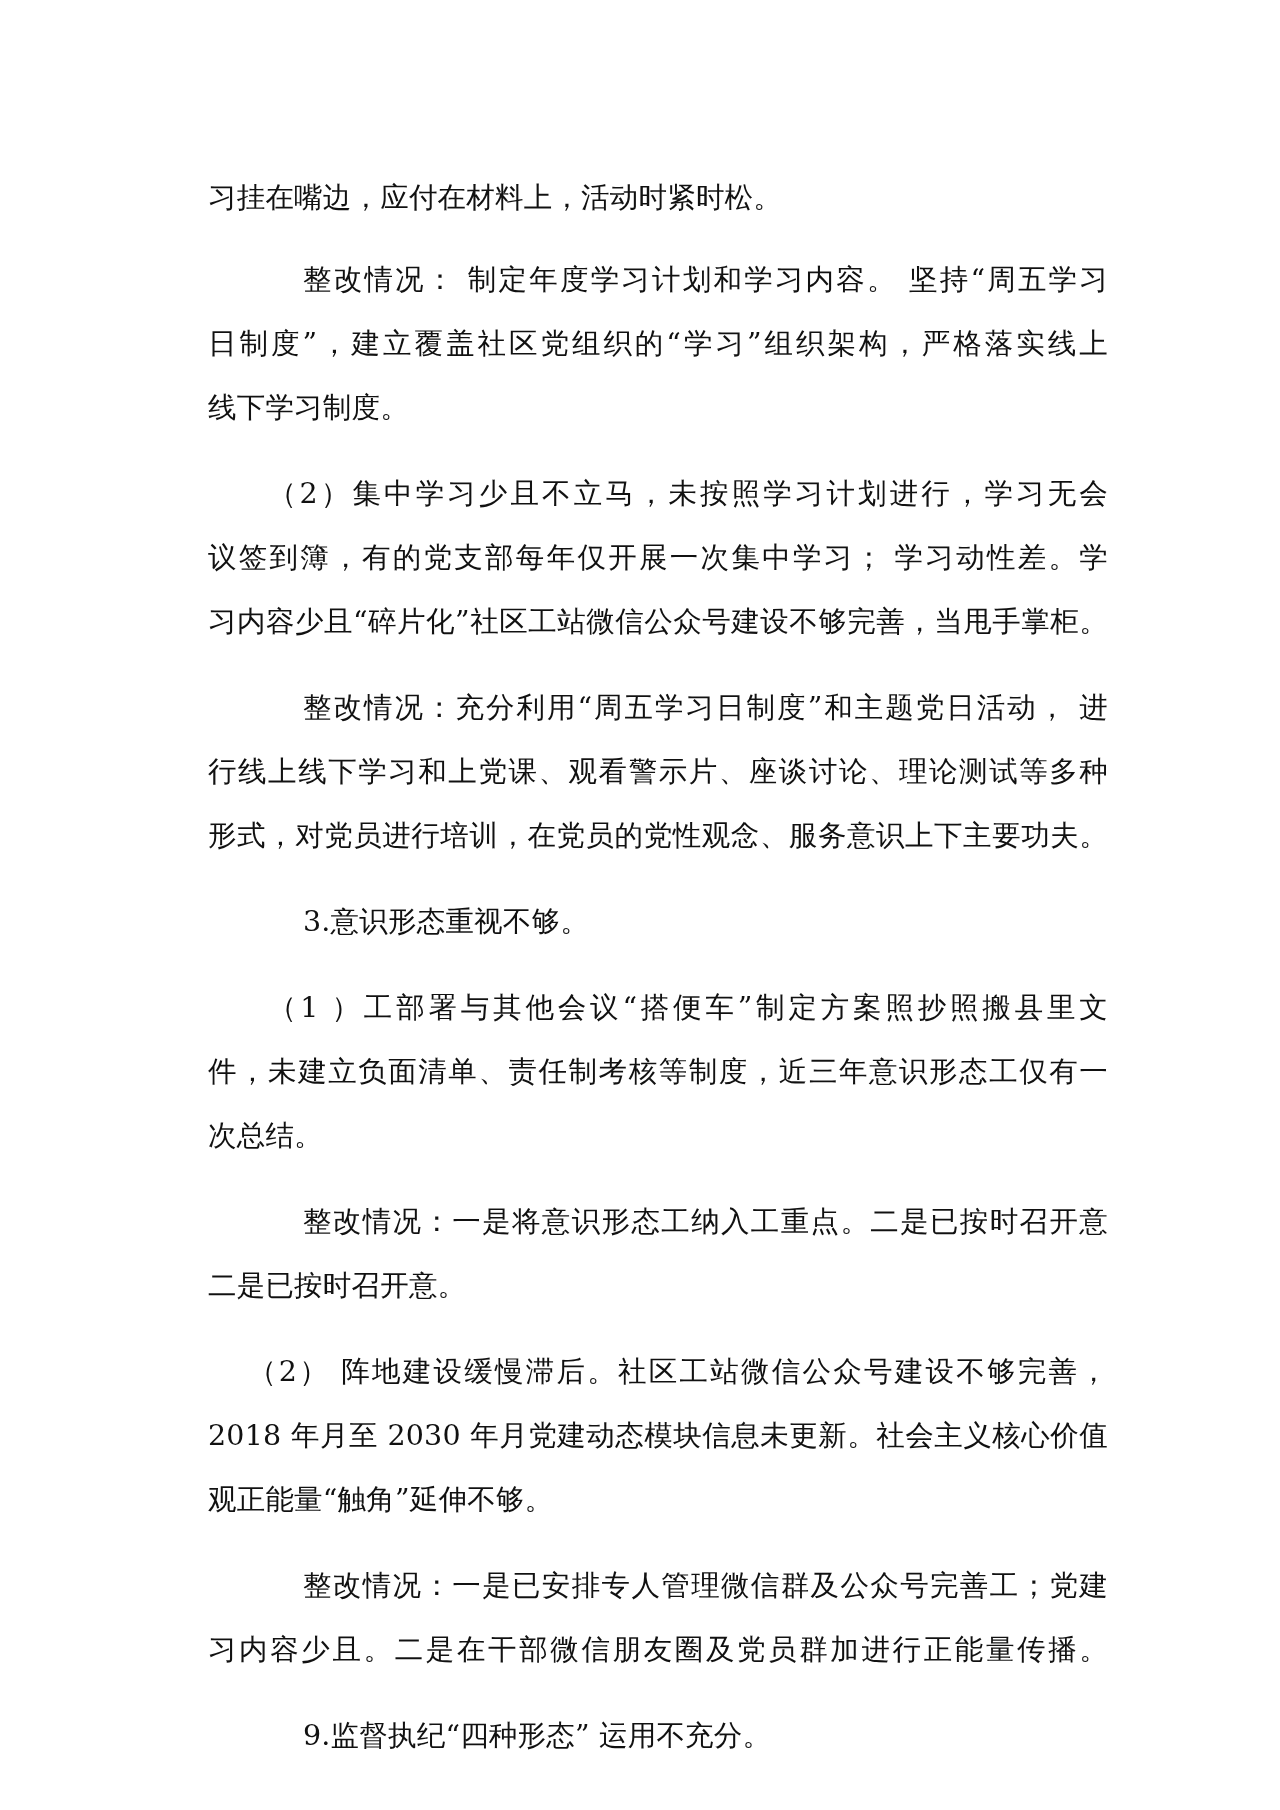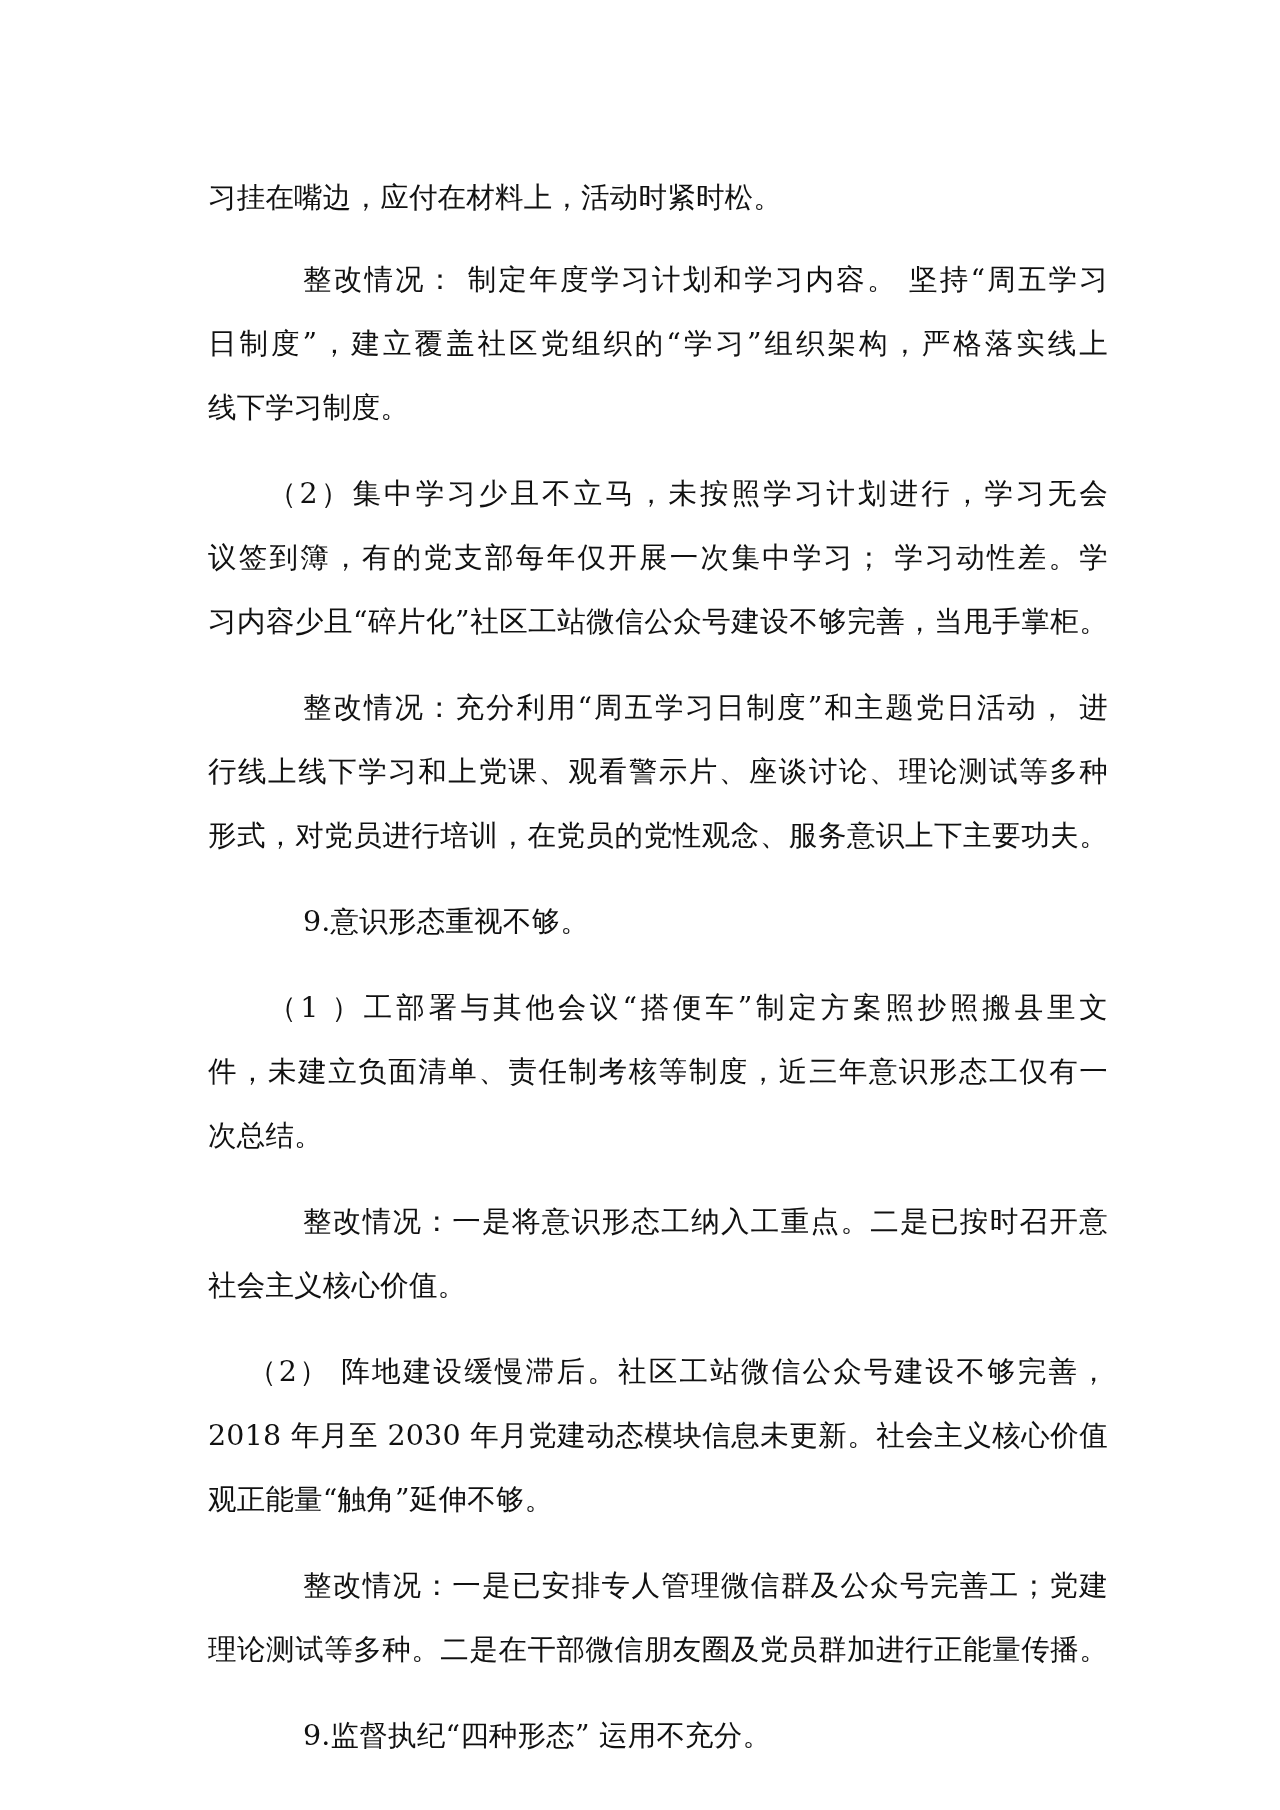--- a/index.html
+++ b/index.html
@@ -52,30 +52,30 @@
   <div class="line" style="top:210px">线下学习制度。</div>
 
   <div class="line indent-sm justify" style="top:296px">（2）集中学习少且不立马，未按照学习计划进行，学习无会</div>
   <div class="line justify" style="top:360px">议签到簿，有的党支部每年仅开展一次集中学习； 学习动性差。学</div>
   <div class="line justify" style="top:424px">习内容少且“碎片化”社区工站微信公众号建设不够完善，当甩手掌柜。</div>
 
   <div class="line indent justify" style="top:510px">整改情况：充分利用“周五学习日制度”和主题党日活动， 进</div>
   <div class="line justify" style="top:574px">行线上线下学习和上党课、观看警示片、座谈讨论、理论测试等多种</div>
   <div class="line justify" style="top:638px">形式，对党员进行培训，在党员的党性观念、服务意识上下主要功夫。</div>
 
-  <div class="line indent" style="top:724px">9.意识形态重视不够。</div>
+  <div class="line indent" style="top:724px">3.意识形态重视不够。</div>
 
   <div class="line indent-sm justify" style="top:810px">（1 ）工部署与其他会议“搭便车”制定方案照抄照搬县里文</div>
   <div class="line justify" style="top:874px">件，未建立负面清单、责任制考核等制度，近三年意识形态工仅有一</div>
   <div class="line" style="top:938px">次总结。</div>
 
   <div class="line indent justify" style="top:1024px">整改情况：一是将意识形态工纳入工重点。二是已按时召开意</div>
-  <div class="line" style="top:1088px">社会主义核心价值。</div>
+  <div class="line" style="top:1088px">二是已按时召开意。</div>
 
   <div class="line indent-sm justify" style="top:1174px; left:40px; width:860px;">（2） 阵地建设缓慢滞后。社区工站微信公众号建设不够完善，</div>
   <div class="line justify" style="top:1238px">2018 年月至 2030 年月党建动态模块信息未更新。社会主义核心价值</div>
   <div class="line" style="top:1302px">观正能量“触角”延伸不够。</div>
 
   <div class="line indent justify" style="top:1388px">整改情况：一是已安排专人管理微信群及公众号完善工；党建</div>
-  <div class="line justify" style="top:1452px">理论测试等多种。二是在干部微信朋友圈及党员群加进行正能量传播。</div>
+  <div class="line justify" style="top:1452px">习内容少且。二是在干部微信朋友圈及党员群加进行正能量传播。</div>
 
   <div class="line indent" style="top:1538px">9.监督执纪“四种形态” 运用不充分。</div>
 </div>
 
 </body></html>

